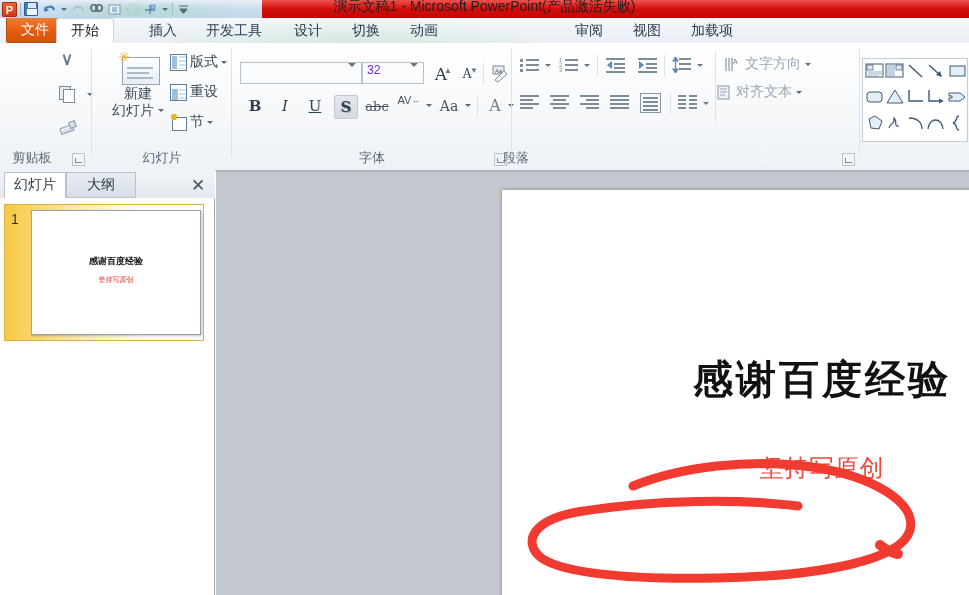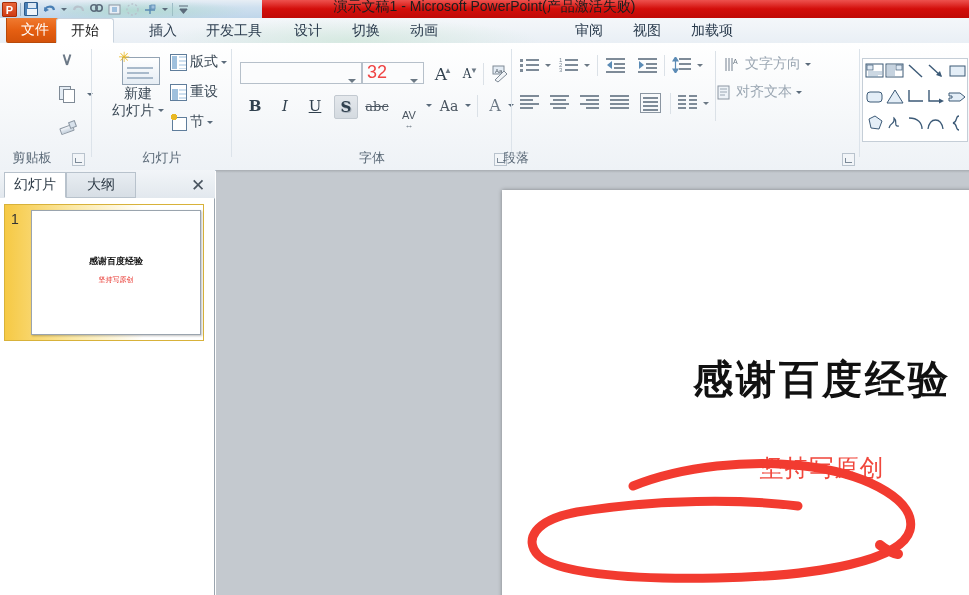--- a/index.html
+++ b/index.html
@@ -214,22 +214,22 @@
      background:repeating-linear-gradient(to bottom,#cfe0ef 0 2px,#fff 2px 4px);}
   .section-ico { width:17px;height:17px;position:relative;}
   .section-ico::before{content:"";position:absolute;left:2px;top:3px;width:13px;height:12px;background:#fff;border:1px solid #5f7d9b;}
   .section-ico::after{content:"";position:absolute;left:0px;top:0px;width:8px;height:6px;background:#e9b824;
     -webkit-mask: radial-gradient(circle,#000 60%,transparent 61%);}
 
   
   .combo {
     position: absolute; box-sizing: border-box;
     border: 1px solid #b6c0ca; background: #fbfcfd;
-    display: flex; align-items: flex-end;
-    font-size: 18px; color: #ef4444; padding-left: 4px;
+    display: flex; align-items: flex-start;
+    font-size: 12px; color: #6d28d9; padding-left: 4px;
   }
   .combo .caret {
     margin-left:auto; margin-right:5px;
     width:0;height:0;border-left:4px solid transparent;border-right:4px solid transparent;
     border-top:4px solid #6b7884;
   }
   .fbtn {
     position: absolute; display:flex;align-items:center;justify-content:center;
     font-size: 15px; color:#30404e; cursor:default;
   }
@@ -550,21 +550,21 @@
       </div>
       <div class="fbtn" style="left:72px;top:52px;width:22px;height:22px">
         <span style="font-family:'DejaVu Serif',serif;text-decoration:underline">U</span>
       </div>
       <div class="fbtn shadow-on" style="left:102px;top:52px;width:22px;height:22px">
         <b style="font-family:'DejaVu Serif',serif;text-shadow:1px 1px 0 #aab3bc">S</b>
       </div>
       <div class="fbtn" style="left:132px;top:52px;width:26px;height:22px">
         <span style="font-family:'DejaVu Serif',serif;font-size:13px;text-decoration:line-through;color:#4a5560">abc</span>
       </div>
-      <div class="fbtn" style="left:163px;top:64px;width:28px;height:24px;flex-direction:column">
+      <div class="fbtn" style="left:163px;top:45px;width:28px;height:24px;flex-direction:row">
         <span style="font-size:11px;line-height:11px;color:#4a5560">AV</span>
         <span style="font-size:9px;line-height:8px;color:#6b7884">↔</span>
       </div>
       <span class="arrow-dn" style="position:absolute;left:194px;top:61px"></span>
       <div class="fbtn" style="left:204px;top:52px;width:26px;height:22px">
         <span style="font-family:'DejaVu Serif',serif;font-size:14px;color:#4a5560">Aa</span>
       </div>
       <span class="arrow-dn" style="position:absolute;left:233px;top:61px"></span>
       <div style="position:absolute;left:245px;top:52px;width:1px;height:22px;background:#dbe1e7"></div>
       <div class="fbtn" style="left:252px;top:50px;width:22px;height:24px">

